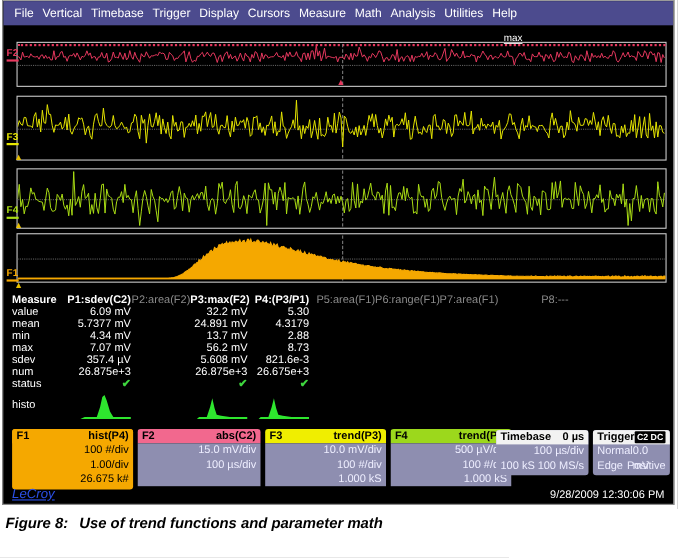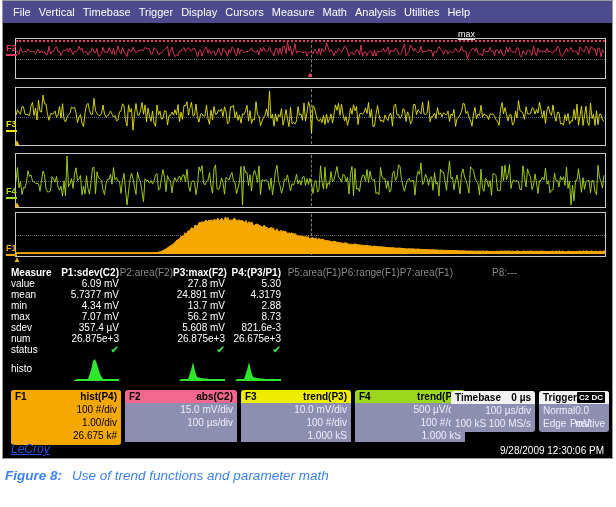--- a/index.html
+++ b/index.html
@@ -32,21 +32,21 @@
   .bbody div{height:13px;line-height:13px;}
   .solidbox{background:#f5a800;color:#000;}
   .solidbox .bbody{background:transparent;color:#000;}
   .tbbox{left:448px;top:390px;width:84px;height:41px;background:#8e8eb0;}
   .trbox{left:536px;top:390px;width:70px;height:41px;background:#8e8eb0;}
   .whdr{background:#f2f2f2;}
   .bline{display:flex;justify-content:space-between;padding:0 4px;height:13px;line-height:13px;color:#eef;}
   .badge{background:#000;color:#fff;font-size:8px;padding:0 2px;border-radius:1px;line-height:11px;align-self:center;}
   .logo{position:absolute;left:8px;top:441px;color:#2b50e8;font-weight:normal;font-style:italic;font-size:12px;text-decoration:underline;}
   .tstamp{position:absolute;right:8px;top:444px;color:#fff;font-size:10px;margin-left:20px;}
-  .caption{position:absolute;left:5px;top:468px;font-size:13.5px;color:#3b82f6;font-style:italic;}
+  .caption{position:absolute;left:5px;top:468px;font-size:13.5px;color:#000000;font-style:italic;font-weight:bold;}
   .caption b{margin-right:10px;}
 </style>
 </head>
 <body>
 
 <div class="scope">
   <div class="menubar">
       <span>File</span>
       <span>Vertical</span>
       <span>Timebase</span>
@@ -109,21 +109,21 @@
       <div class="mcell mhdr dim">P2:area(F2)</div>
       <div class="mcell mhdr">P3:max(F2)</div>
       <div class="mcell mhdr">P4:(P3/P1)</div>
       <div class="mcell mhdr dim">P5:area(F1)</div>
       <div class="mcell mhdr dim">P6:range(F1)</div>
       <div class="mcell mhdr dim">P7:area(F1)</div>
       <div class="mcell mhdr dim">P8:---</div>
       <div class="mcell mlbl">value</div>
       <div class="mcell ">6.09 mV</div>
       <div class="mcell "></div>
-      <div class="mcell ">27.8 mV</div>
+      <div class="mcell ">32.2 mV</div>
       <div class="mcell ">5.30</div>
       <div class="mcell "></div>
       <div class="mcell "></div>
       <div class="mcell "></div>
       <div class="mcell "></div>
       <div class="mcell mlbl">mean</div>
       <div class="mcell ">5.7377 mV</div>
       <div class="mcell "></div>
       <div class="mcell ">24.891 mV</div>
       <div class="mcell ">4.3179</div>

